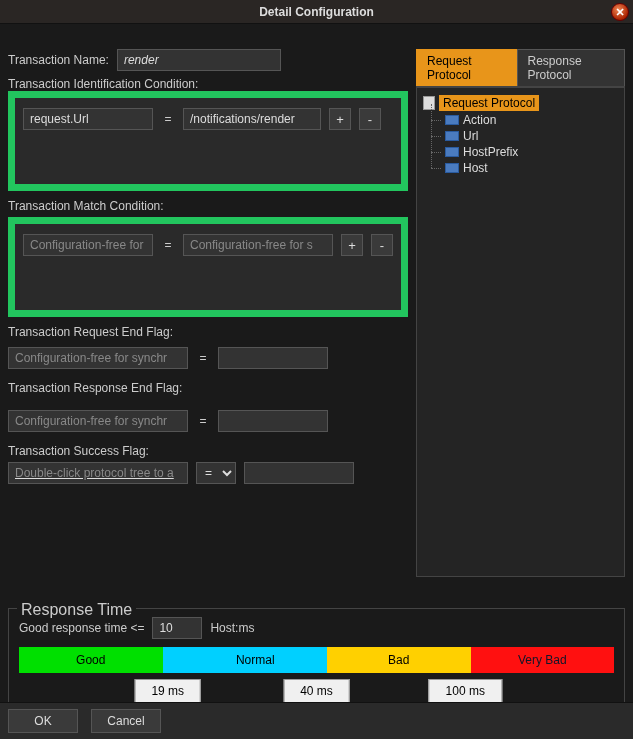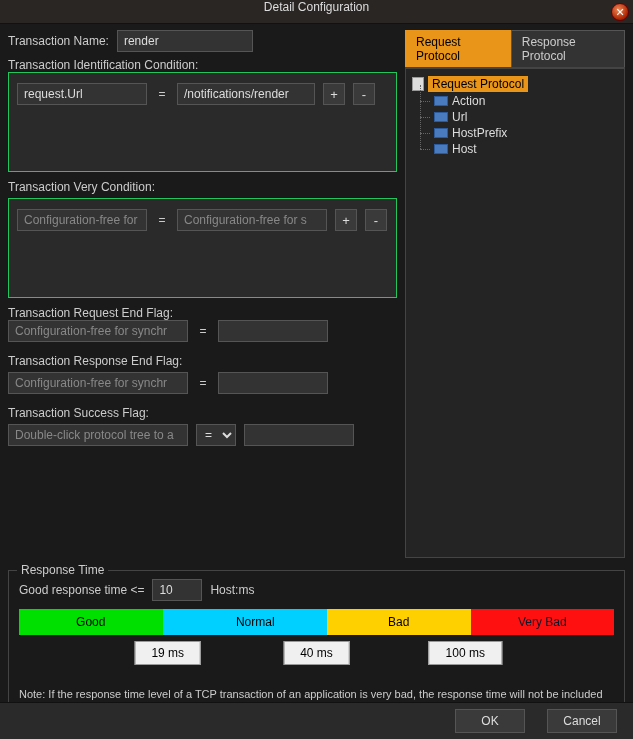--- a/index.html
+++ b/index.html
@@ -9,62 +9,63 @@
   font-size: 12px;
   color: #ccc;
   width: 633px;
   height: 739px;
   overflow: hidden;
 }
 .titlebar {
   background: #2a2624;
   height: 24px;
   display: flex;
-  align-items: flex-start;
+  align-items: center;
   justify-content: center;
   position: relative;
   border-bottom: 1px solid #111;
+  font-weight: bold;
 }
 .titlebar-title { color: #ddd; font-size: 12px; }
 .close-btn {
   position: absolute;
   right: 4px;
   top: 3px;
   width: 18px;
   height: 18px;
   border-radius: 50%;
   background: radial-gradient(circle at 40% 35%, #e85, #a20 70%);
   border: 1px solid #600;
   display: flex;
   align-items: center;
   justify-content: center;
   color: #fff;
   font-size: 11px;
   cursor: pointer;
 }
 .content {
-  padding: 6px 8px;
+  padding: 25px 8px;
   display: flex;
   gap: 8px;
 }
 .left-col { flex: 1; }
 .right-col { width: 220px; }
 .row { display: flex; align-items: center; margin-bottom: 6px; gap: 8px; }
 .label { color: #ccc; font-size: 12px; }
 .input {
   background: #333;
   border: 1px solid #555;
   color: #ddd;
   padding: 3px 6px;
   font-size: 12px;
   height: 22px;
 }
 .input::placeholder { color: #888; }
 .section-box {
-  border: 1px solid #22c55e;
+  border: 7px solid #22c55e;
   background: #2a2a2a;
   padding: 10px 8px;
   margin-bottom: 8px;
   min-height: 100px;
 }
 .eq { color: #ccc; width: 14px; text-align: center; }
 .small-btn {
   width: 22px;
   height: 22px;
   background: #3a3a3a;
@@ -151,21 +152,21 @@
   margin-top: 6px;
   position: relative;
 }
 .fieldset-legend {
   position: absolute;
   top: -8px;
   left: 8px;
   background: #1a1a1a;
   padding: 0 4px;
   color: #ccc;
-  font-size: 12px;
+  font-size: 16px;
 }
 .bar-container {
   display: flex;
   margin-top: 8px;
   height: 26px;
 }
 .bar-seg {
   flex: 1;
   display: flex;
   align-items: center;
@@ -191,26 +192,26 @@
   padding: 4px 16px;
   font-size: 12px;
   transform: translateX(-50%);
 }
 .note { color: #ccc; font-size: 11px; margin-top: 16px; line-height: 1.3; }
 .footer {
   position: absolute;
   bottom: 0;
   left: 0;
   right: 0;
-  padding: 6px 16px;
+  padding: 6px 8px;
   background: #2a2a2a;
   border-top: 1px solid #111;
   display: flex;
-  justify-content: flex-end;
-  gap: 22px;
+  justify-content: flex-start;
+  gap: 13px;
 }
 .footer-btn {
   background: #3a3a3a;
   border: 1px solid #555;
   color: #ddd;
   padding: 4px 0;
   width: 70px;
   cursor: pointer;
   font-size: 12px;
 }
@@ -232,62 +233,62 @@
   <div class="close-btn">
     <span>✕</span>
   </div>
 </div>
 
 <div class="content">
   <div class="left-col">
 
     <div class="row">
       <span class="label">Transaction Name:</span>
-      <input class="input" style="width: 136px;" value="render">
+      <input class="input" style="width: 164px; font-style: italic;" value="render">
     </div>
 
     <div class="label" style="">Transaction Identification Condition:</div>
     <div class="section-box">
       <div class="row">
         <input class="input" style="width: 130px;" value="request.Url">
         <span class="eq">=</span>
         <input class="input" style="width: 138px;" value="/notifications/render">
         <button class="small-btn">+</button>
         <button class="small-btn">-</button>
       </div>
     </div>
 
-    <div class="label" style="margin-bottom:4px">Transaction Very Condition:</div>
+    <div class="label" style="margin-bottom:4px">Transaction Match Condition:</div>
     <div class="section-box">
       <div class="row">
         <input class="input" style="width: 130px;" placeholder="Configuration-free for s">
         <span class="eq">=</span>
         <input class="input" style="width: 150px;" placeholder="Configuration-free for s">
         <button class="small-btn">+</button>
         <button class="small-btn">-</button>
       </div>
     </div>
 
-    <div class="label" style="margin-bottom:0">Transaction Request End Flag:</div>
+    <div class="label" style="margin-bottom:8px">Transaction Request End Flag:</div>
     <div class="row" style="margin-bottom:12px">
       <input class="input" style="width: 180px;" placeholder="Configuration-free for synchr">
       <span class="eq">=</span>
       <input class="input" style="width: 110px;">
     </div>
 
-    <div class="label" style="margin-bottom:4px">Transaction Response End Flag:</div>
+    <div class="label" style="margin-bottom:15px">Transaction Response End Flag:</div>
     <div class="row" style="margin-bottom:12px">
       <input class="input" style="width: 180px;" placeholder="Configuration-free for synchr">
       <span class="eq">=</span>
       <input class="input" style="width: 110px;">
     </div>
 
     <div class="label" style="margin-bottom:4px">Transaction Success Flag:</div>
     <div class="row" style="margin-bottom:12px">
-      <input class="input" style="width: 180px;" placeholder="Double-click protocol tree to a">
+      <input class="input" style="width: 180px; text-decoration: underline;" placeholder="Double-click protocol tree to a">
       <select class="select-combo">
         <option>=</option>
       </select>
       <input class="input" style="width: 110px;">
     </div>
 
   </div>
 
   <div class="right-col">
     <div class="tabs">

